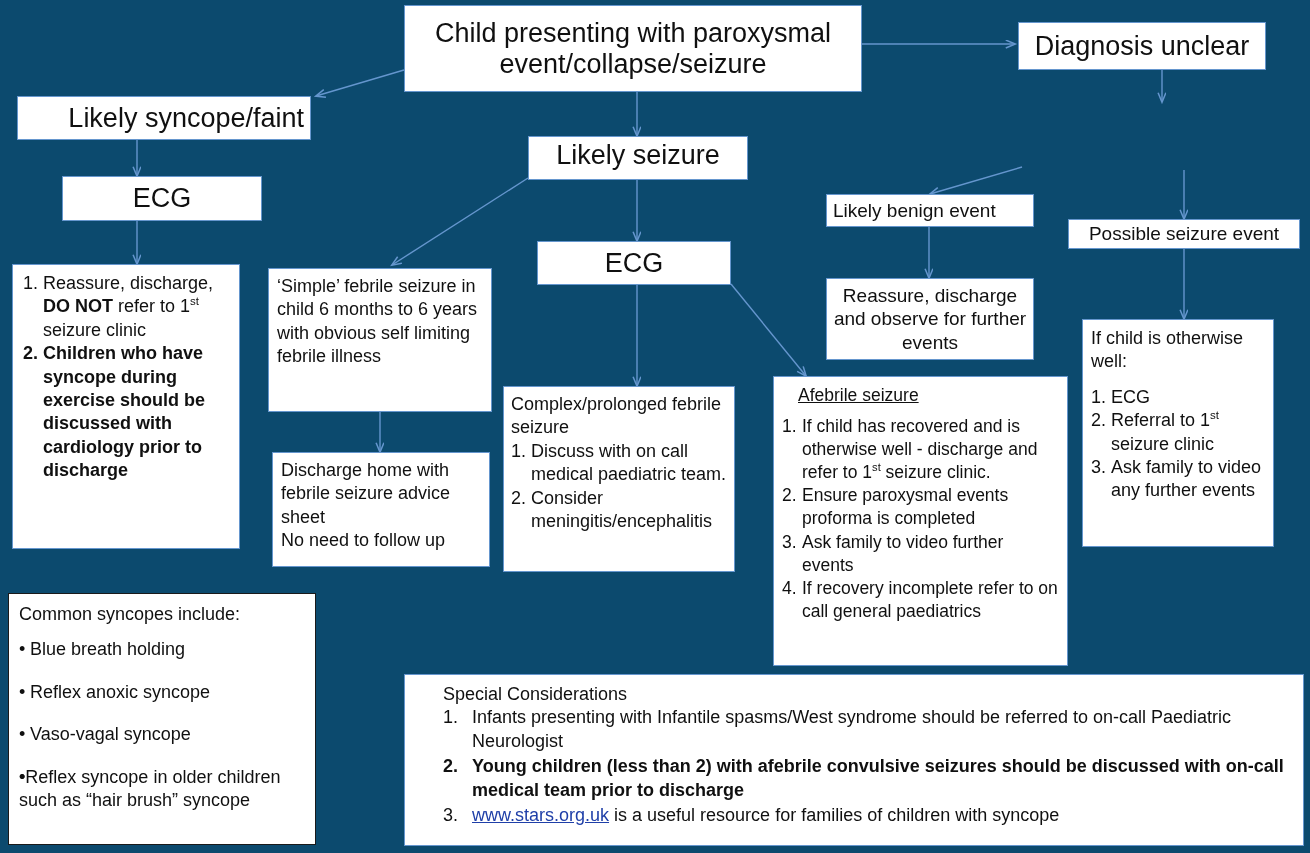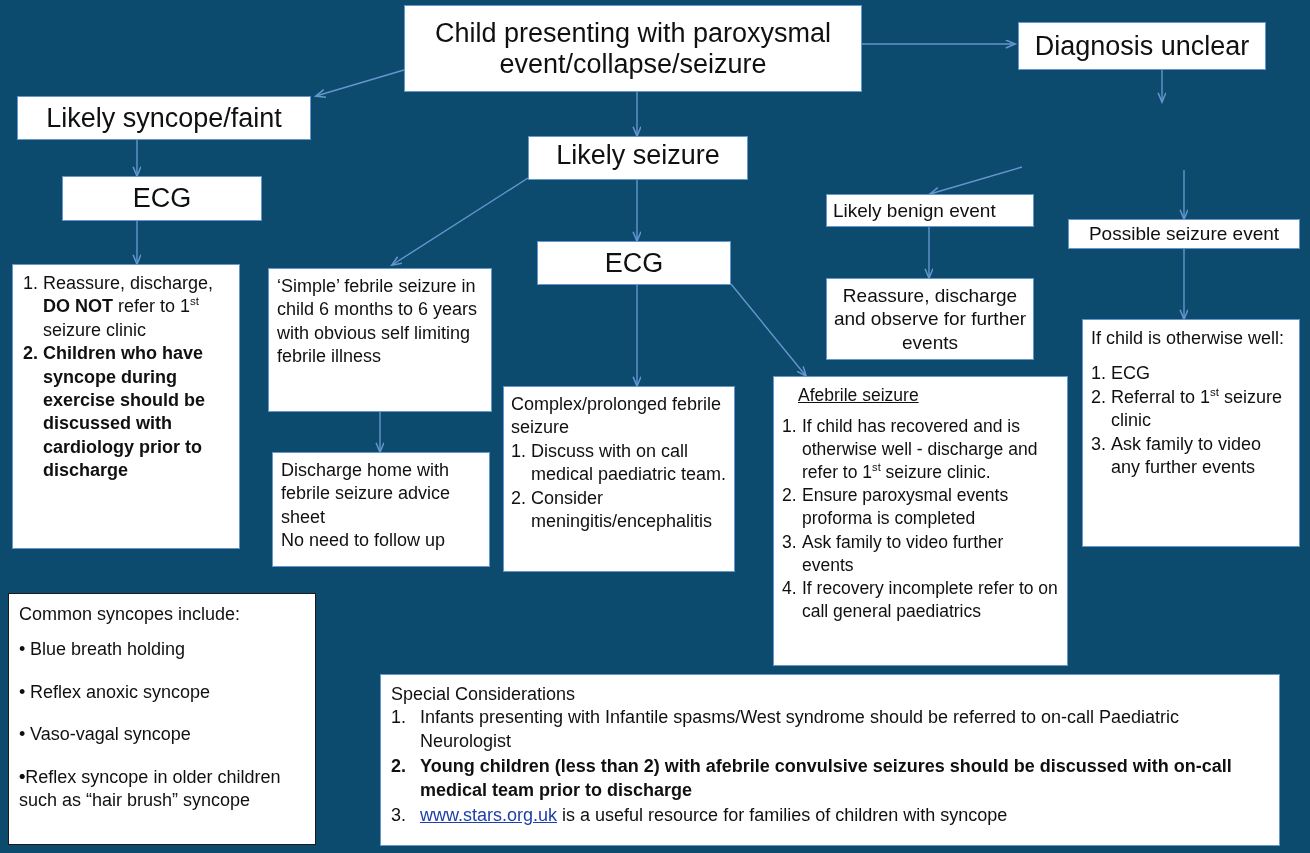--- a/index.html
+++ b/index.html
@@ -69,21 +69,21 @@
       <path d="M929,227 L929,278"></path>
 
       <path d="M1184,249 L1184,319"></path>
     </g>
   </svg>
 
   <div class="box" style="left:404px;top:5px;width:458px;height:87px;display:flex;align-items:center;justify-content:center;">
     <div class="bx-in ctr big">Child presenting with paroxysmal event/collapse/seizure</div>
   </div>
 
-  <div class="box" style="left:17px;top:96px;width:294px;height:44px;display:flex;align-items:center;justify-content:center;">
+  <div class="box" style="left:17px;top:96px;width:294px;height:44px;display:flex;align-items:center;justify-content:flex-end;">
     <div class="bx-in ctr big">Likely syncope/faint</div>
   </div>
 
   <div class="box" style="left:62px;top:176px;width:200px;height:45px;display:flex;align-items:center;justify-content:center;">
     <div class="bx-in ctr big">ECG</div>
   </div>
 
   <div class="box" style="left:12px;top:264px;width:228px;height:285px;">
     <div class="bx-in sm" style="padding:7px 8px 7px 10px;">
       <ol class="num">
@@ -144,21 +144,21 @@
   </div>
 
   <div class="box" style="left:826px;top:278px;width:208px;height:82px;display:flex;align-items:center;justify-content:center;">
     <div class="bx-in ctr med">Reassure, discharge and observe for further events</div>
   </div>
 
   <div class="box" style="left:1068px;top:219px;width:232px;height:30px;display:flex;align-items:center;justify-content:center;">
     <div class="bx-in ctr med">Possible seizure event</div>
   </div>
 
-  <div class="box" style="left:1082px;top:319px;width:218px;height:228px;">
+  <div class="box" style="left:1082px;top:319px;width:192px;height:228px;">
     <div class="bx-in sm" style="padding:7px 8px;">
       <div>If child is otherwise well:</div>
       <div class="gap"></div>
       <ol class="num">
         <li><span class="n">1.</span>ECG</li>
         <li><span class="n">2.</span>Referral to 1<sup>st</sup> seizure clinic</li>
         <li><span class="n">3.</span>Ask family to video any further events</li>
       </ol>
     </div>
   </div>
@@ -169,21 +169,21 @@
       <div class="gap"></div>
       <ul class="bul">
         <li>Blue breath holding</li>
         <li style="margin-top:19px">Reflex anoxic syncope</li>
         <li style="margin-top:19px">Vaso-vagal syncope</li>
         <li style="margin-top:19px;padding-left:0;text-indent:0"><span style="display:inline">•</span><span>Reflex syncope in older children such as “hair brush” syncope</span></li>
       </ul>
     </div>
   </div>
 
-  <div class="box" style="left:380px;top:674px;width:900px;height:172px;">
+  <div class="box" style="left:404px;top:674px;width:900px;height:172px;padding-left:28px;">
     <div class="bx-in sm" style="padding:8px 10px;">
       <div>Special Considerations</div>
       <ol class="num wide">
         <li><span class="n">1.</span><span>Infants presenting with Infantile spasms/West syndrome should be referred to on-call Paediatric Neurologist</span></li>
         <li style="margin-top:2px;"><span class="n"><b>2.</b></span><b>Young children (less than 2) with afebrile convulsive seizures should be discussed with on-call medical team prior to discharge</b></li>
         <li style="margin-top:2px;"><span class="n">3.</span><a class="link" href="#">www.stars.org.uk</a><span> is a useful resource for families of children with syncope</span></li>
       </ol>
     </div>
   </div>
 

